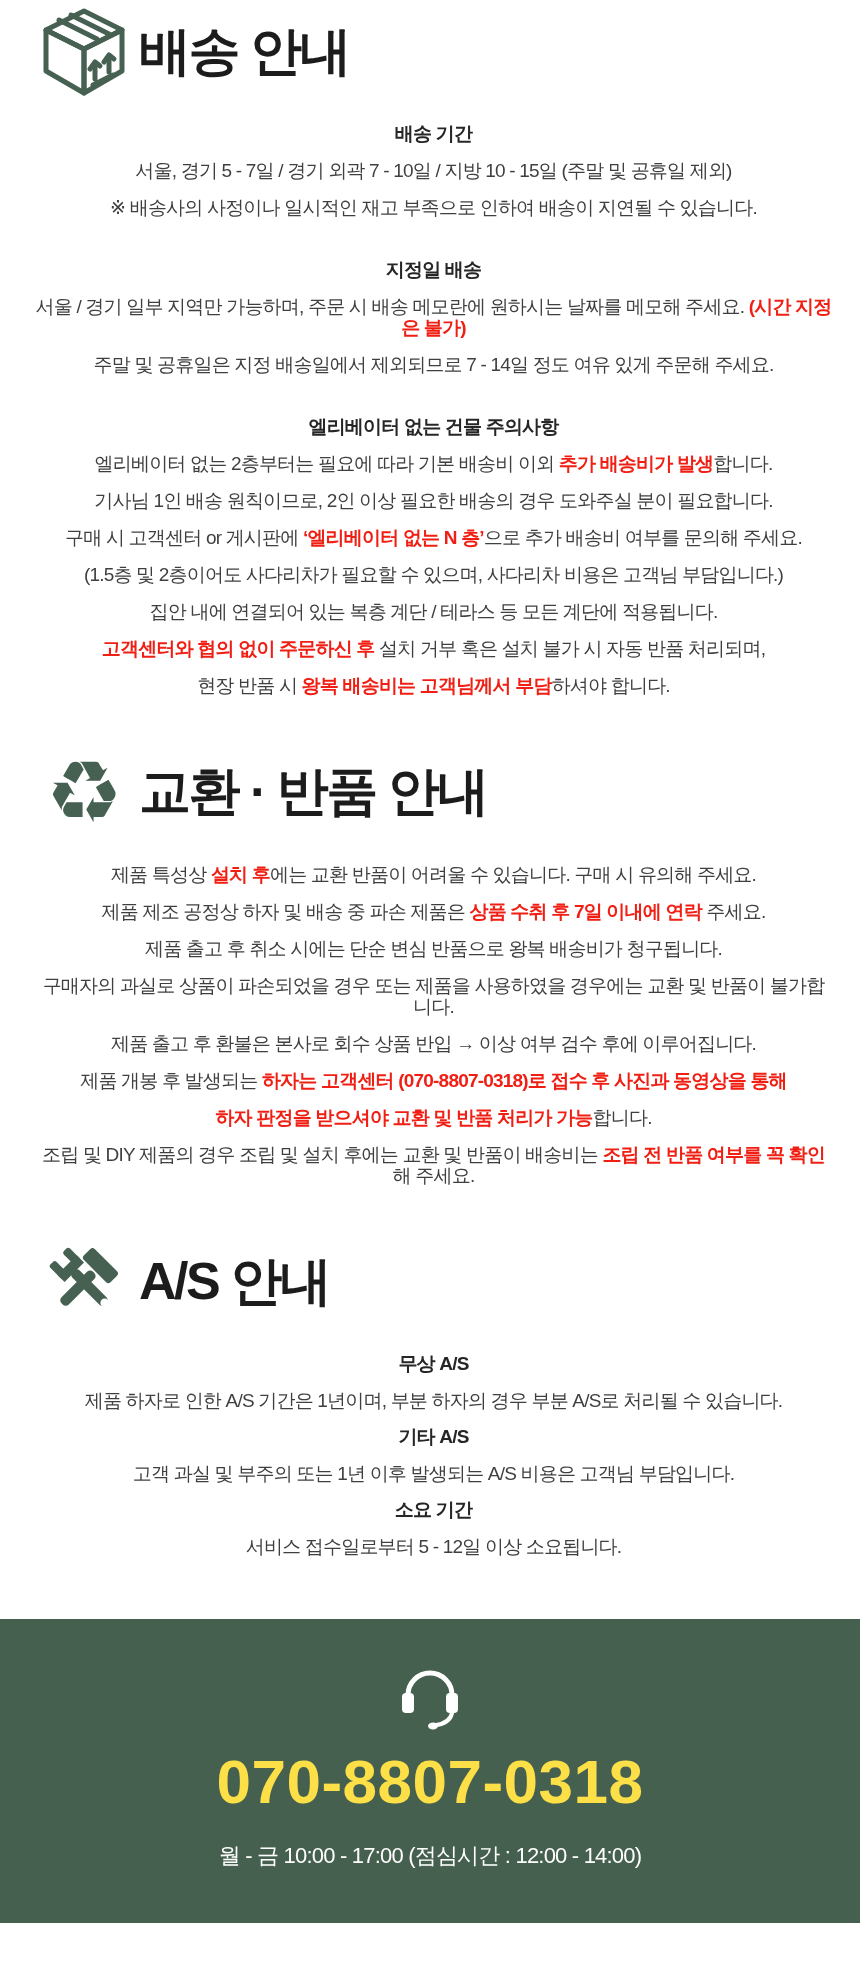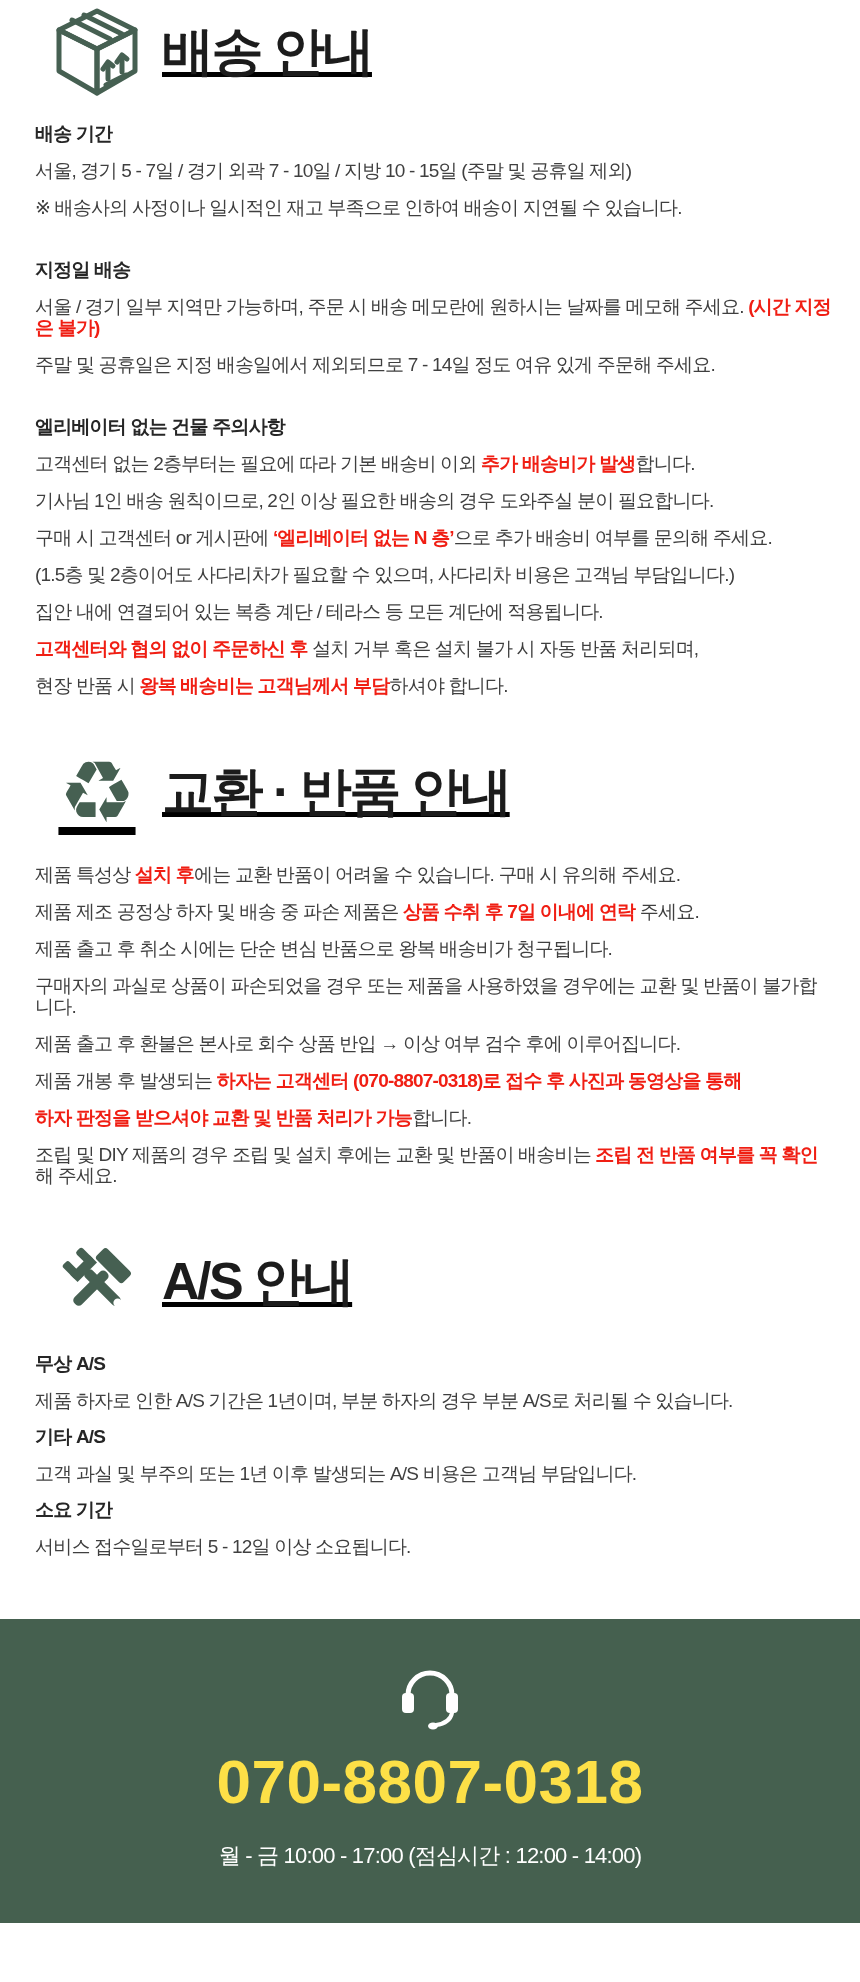--- a/index.html
+++ b/index.html
@@ -4,36 +4,36 @@
 <style>
   html,body{margin:0;padding:0;}
   body{background:#ffffff;}
   .page{
     width:860px; min-height:1982px; background:#ffffff; box-sizing:border-box;
     font-family:"Liberation Sans","DejaVu Sans",sans-serif; overflow:hidden;
   }
   .info-section{padding-top:6px;}
   .info-section + .info-section{margin-top:44px;}
   .section-header{
-    display:flex; align-items:center; gap:22px;
-    padding-left:54px; margin-bottom:26px;text-decoration:underline;
+    display:flex; align-items:center; gap:12px;
+    padding-left:41px; margin-bottom:26px;
   }
   .icon-wrap{
     width:86px; height:92px; display:flex; align-items:center; justify-content:center;
     flex:0 0 auto;
   }
   .glyph-icon{
     font-family:"DejaVu Sans","Liberation Sans",sans-serif;
     font-size:86px; line-height:1; color:#466052;
   }
   .section-title{
     margin:0; font-size:52px; font-weight:800; color:#1c1c1c;
     letter-spacing:-2.5px; line-height:1.1;
   }
-  .content{padding-left:35px; padding-right:28px;}
+  .content{padding-left:35px; padding-right:28px;text-align:center;}
   .sub-heading{
     font-size:19px; font-weight:700; color:#262626;
     letter-spacing:-0.8px; margin-bottom:16px; line-height:20px;
   }
   .line{
     font-size:19px; color:#3f3f3f; letter-spacing:-0.8px;
     margin-bottom:16px; line-height:21px;
   }
   .gap{margin-top:42px;}
   .red{color:#f01e13; font-weight:700;}
@@ -74,21 +74,21 @@
       <h1 class="section-title">배송 안내</h1>
     </div>
     <div class="content">
         <div class="sub-heading"><span>배송 기간</span></div>
         <div class="line"><span>서울, 경기 5 - 7일 / 경기 외곽 7 - 10일 / 지방 10 - 15일 (주말 및 공휴일 제외)</span></div>
         <div class="line"><span>※ 배송사의 사정이나 일시적인 재고 부족으로 인하여 배송이 지연될 수 있습니다.</span></div>
         <div class="sub-heading gap"><span>지정일 배송</span></div>
         <div class="line"><span>서울 / 경기 일부 지역만 가능하며, 주문 시 배송 메모란에 원하시는 날짜를 메모해 주세요. </span><span class="red">(시간 지정은 불가)</span></div>
         <div class="line"><span>주말 및 공휴일은 지정 배송일에서 제외되므로 7 - 14일 정도 여유 있게 주문해 주세요.</span></div>
         <div class="sub-heading gap"><span>엘리베이터 없는 건물 주의사항</span></div>
-        <div class="line"><span>고객센터 없는 2층부터는 필요에 따라 기본 배송비 이외 </span><span class="red">추가 배송비가 발생</span><span>합니다.</span></div>
+        <div class="line"><span>엘리베이터 없는 2층부터는 필요에 따라 기본 배송비 이외 </span><span class="red">추가 배송비가 발생</span><span>합니다.</span></div>
         <div class="line"><span>기사님 1인 배송 원칙이므로, 2인 이상 필요한 배송의 경우 도와주실 분이 필요합니다.</span></div>
         <div class="line"><span>구매 시 고객센터 or 게시판에 </span><span class="red">‘엘리베이터 없는 N 층’</span><span>으로 추가 배송비 여부를 문의해 주세요.</span></div>
         <div class="line"><span>(1.5층 및 2층이어도 사다리차가 필요할 수 있으며, 사다리차 비용은 고객님 부담입니다.)</span></div>
         <div class="line"><span>집안 내에 연결되어 있는 복층 계단 / 테라스 등 모든 계단에 적용됩니다.</span></div>
         <div class="line"><span class="red">고객센터와 협의 없이 주문하신 후 </span><span>설치 거부 혹은 설치 불가 시 자동 반품 처리되며,</span></div>
         <div class="line"><span>현장 반품 시 </span><span class="red">왕복 배송비는 고객님께서 부담</span><span>하셔야 합니다.</span></div>
       </div>
   </section>
 
   <section class="info-section">

